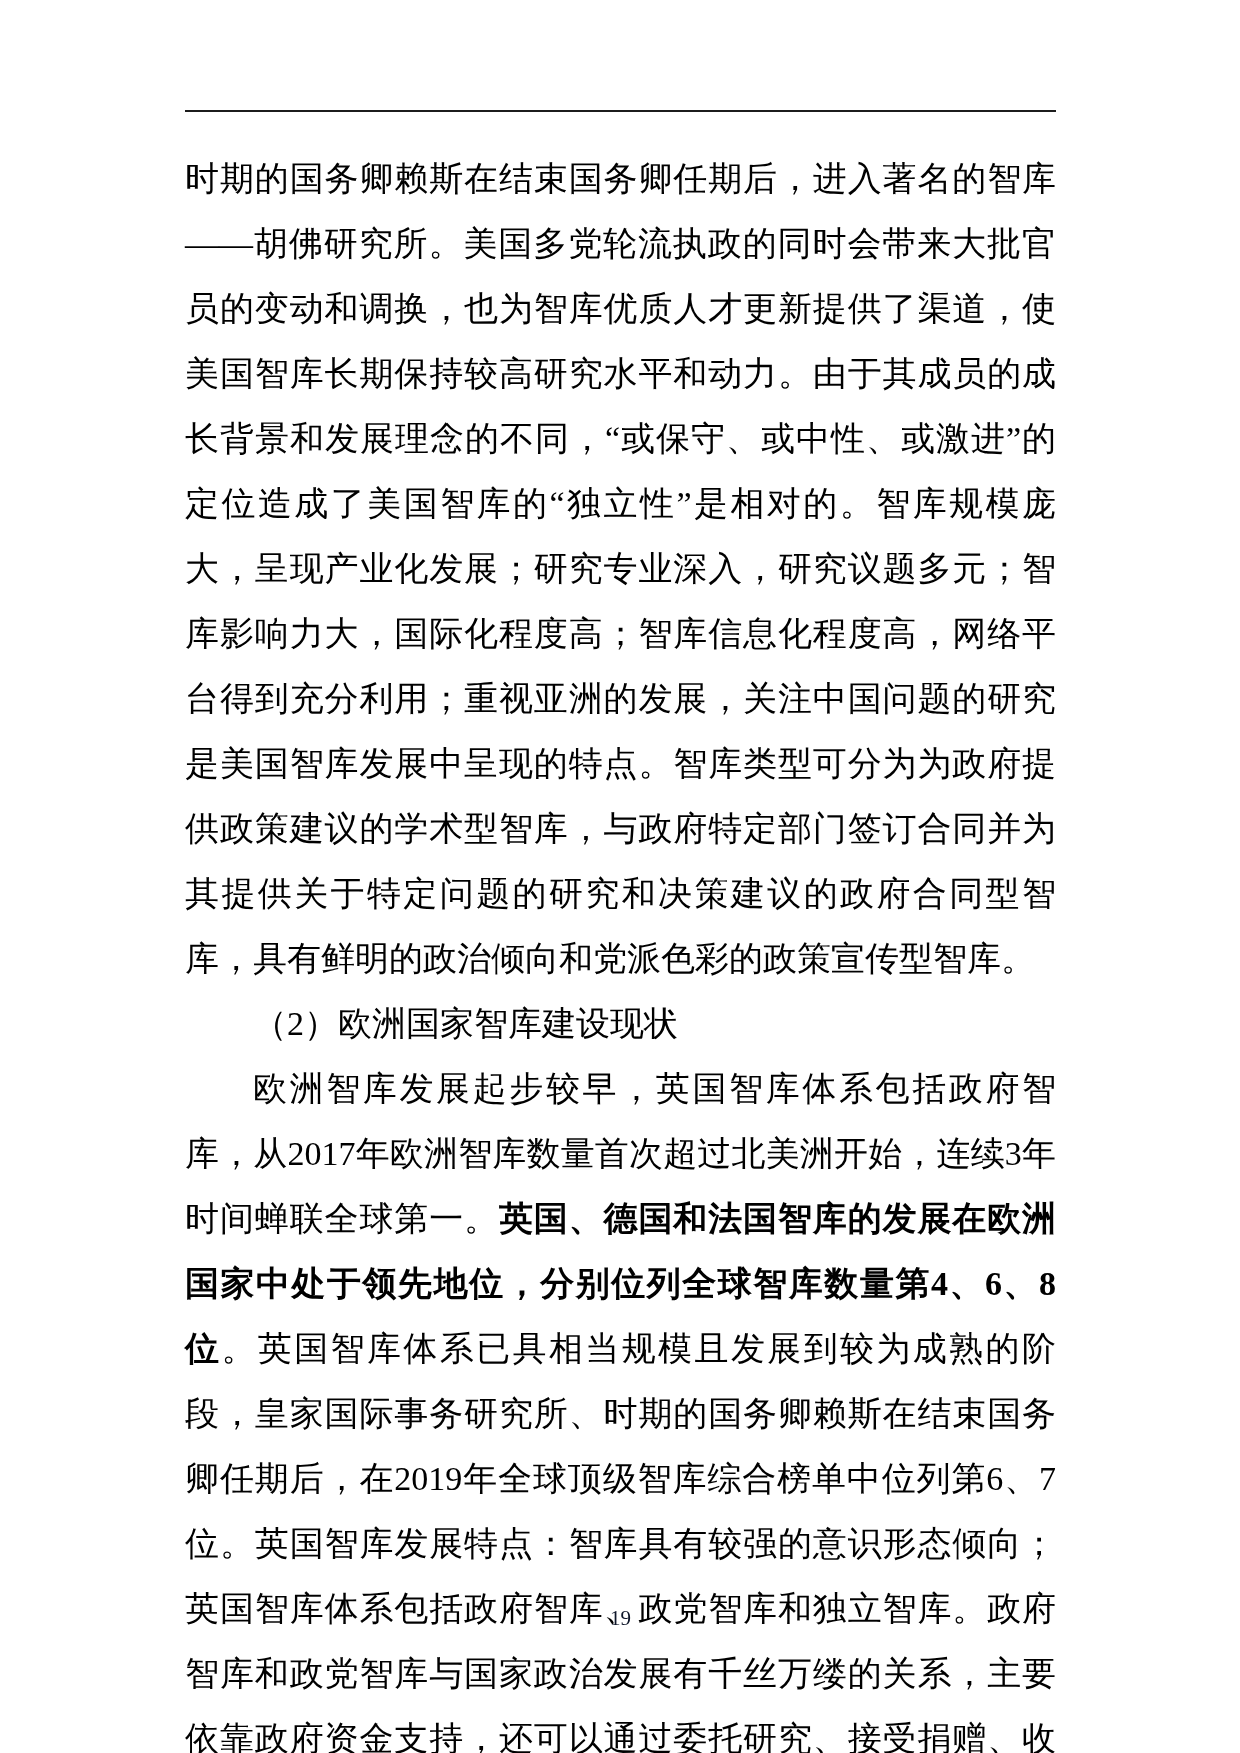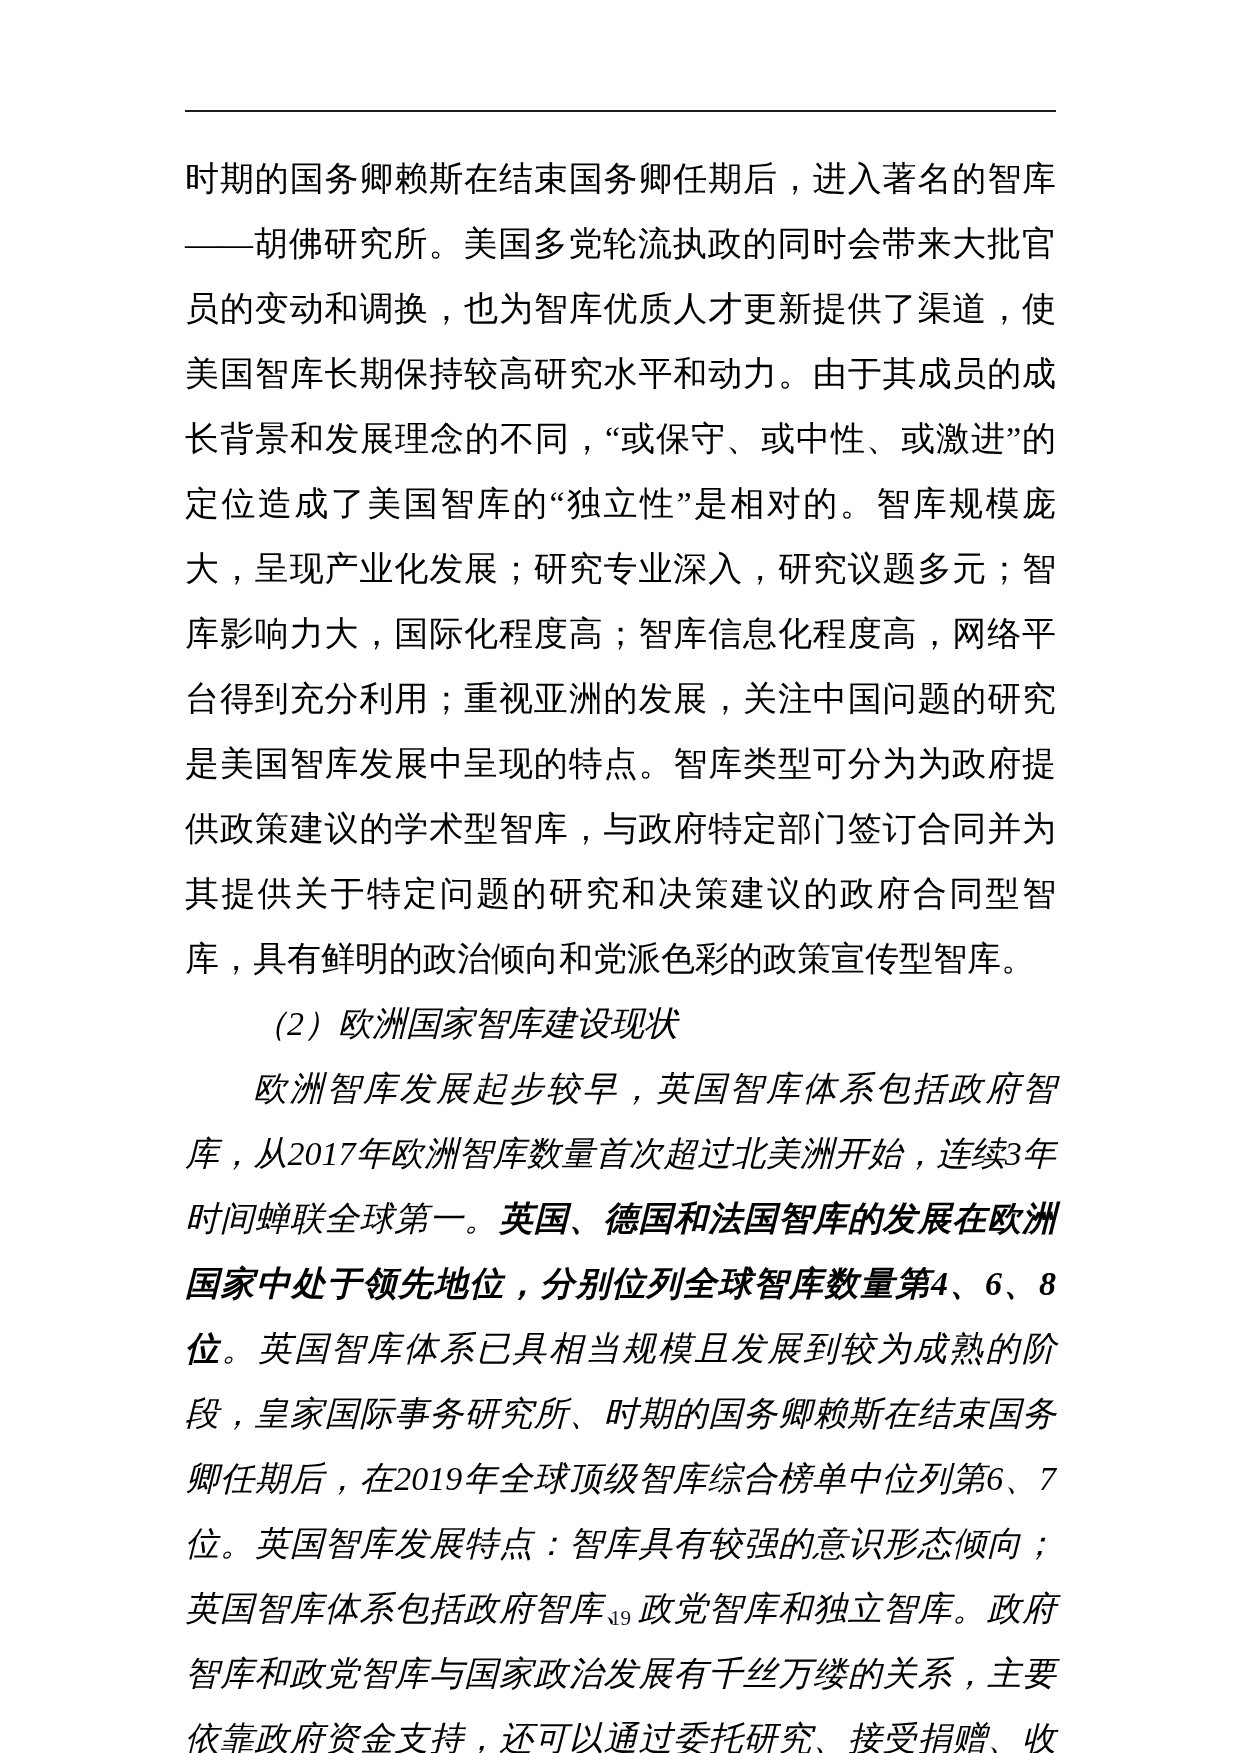--- a/index.html
+++ b/index.html
@@ -35,21 +35,20 @@
     text-justify: inter-ideograph;
     letter-spacing: 0;
     word-break: break-all;
   }
   .body-text p {
     margin: 0;
     padding: 0;
   }
   .para-indent {
     text-indent: 2em;
-    font-style: italic;
   }
   .bold-run {
     font-weight: bold;
   }
   .page-footer {
     position: absolute;
     left: 185px;
     top: 1603px;
     width: 871px;
     text-align: center;

